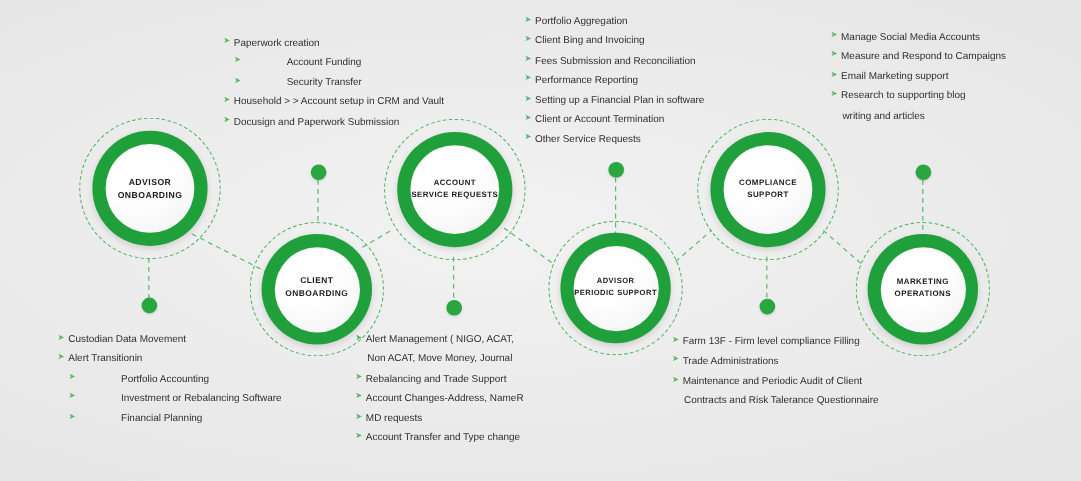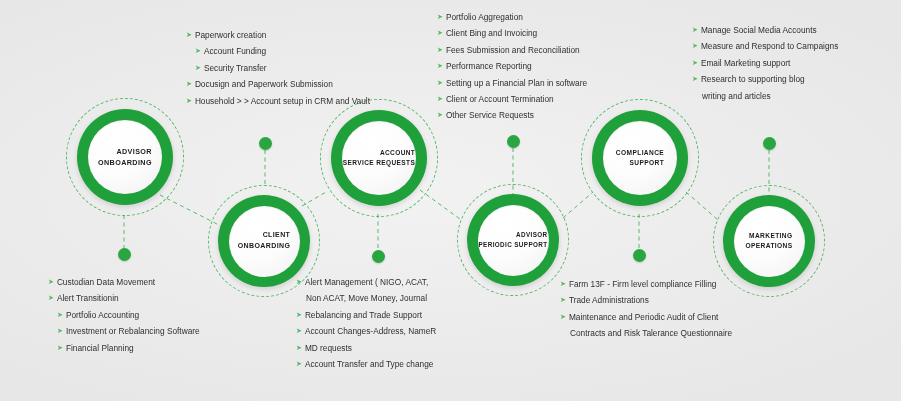--- a/index.html
+++ b/index.html
@@ -29,21 +29,21 @@
     background:#1fa03a;
     box-shadow:0 2px 5px rgba(0,0,0,.13);
   }
   .core{
     position:absolute;border-radius:50%;
     background:radial-gradient(circle at 36% 28%, #ffffff 0%, #fdfdfd 48%, #f0f0f0 100%);
     display:flex;align-items:center;justify-content:center;
     box-shadow:inset 0 1px 2px rgba(0,0,0,.05);
   }
   .core .lbl{
-    text-align:right;
+    text-align:center;
     color:#1b1b1b;
     font-weight:bold;
     letter-spacing:.4px;
     line-height:1.55;
     padding:0 4px;
   }
   .lbl .l1,.lbl .l2{display:block;white-space:nowrap;}
 
   
   .n-lg .halo{width:118px;height:118px;left:0;top:0;}
@@ -69,21 +69,21 @@
     display:flex;align-items:flex-start;
     font-size:8.3px;color:#2f2f2f;
     line-height:1.35;
     margin-bottom:5.2px;
     white-space:nowrap;
   }
   .li .bullet{
     color:#52b866;font-size:7px;line-height:1.5;
     margin-right:3px;flex:0 0 auto;
   }
-  .li.indent{padding-left:9px;}
+  .li.indent{padding-left:9px;gap:35px;}
   .li.cont{padding-left:10px;align-items:flex-end;}
   .li.cont .bullet{visibility:hidden;width:0;margin:0;}
 </style>
 </head>
 <body>
 
 <div id="stage">
 
   <svg id="links" viewBox="0 0 901 401" xmlns="http://www.w3.org/2000/svg">
     <g stroke="#57b96a" stroke-width="1" fill="none" stroke-dasharray="4 3.5">
@@ -193,26 +193,26 @@
       <div class="li indent">
         <span class="bullet">➤</span>
         <span>Account Funding</span>
       </div>
       <div class="li indent">
         <span class="bullet">➤</span>
         <span>Security Transfer</span>
       </div>
       <div class="li">
         <span class="bullet">➤</span>
+        <span>Household &gt; &gt; Account setup in CRM and Vault</span>
+      </div>
+      <div class="li">
+        <span class="bullet">➤</span>
         <span>Docusign and Paperwork Submission</span>
       </div>
-      <div class="li">
-        <span class="bullet">➤</span>
-        <span>Household &gt; &gt; Account setup in CRM and Vault</span>
-      </div>
     </div>
 
   <div class="list" style="left:437px;top:12px;">
       <div class="li">
         <span class="bullet">➤</span>
         <span>Portfolio Aggregation</span>
       </div>
       <div class="li">
         <span class="bullet">➤</span>
         <span>Client Bing and Invoicing</span>

